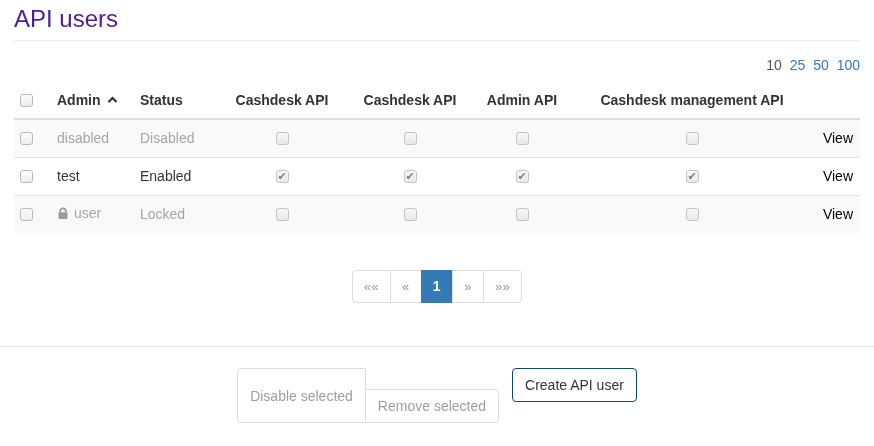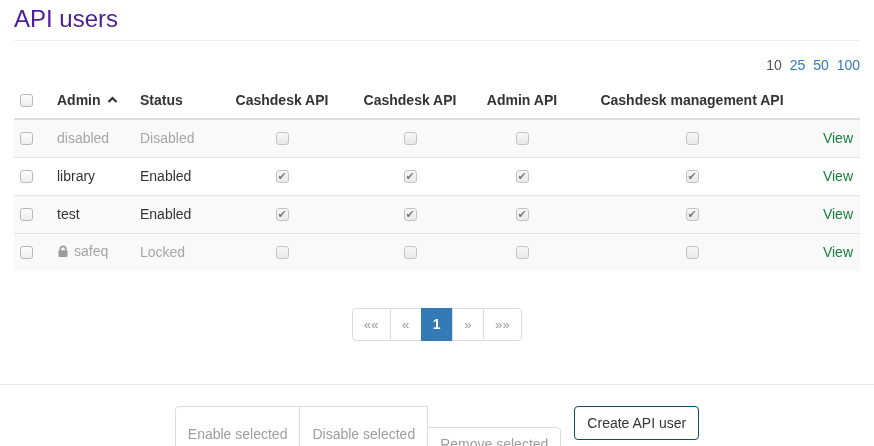--- a/index.html
+++ b/index.html
@@ -33,21 +33,21 @@
   tbody td {
     height: 38px; padding: 0 7px; vertical-align: middle;
     border-top: 1px solid #e4e4e4; line-height: 17px; white-space: nowrap;
   }
   tbody tr:first-child td { border-top: none; }
   tbody tr:nth-child(odd) { background: #f9f9f9; }
   tbody tr.muted { background: #f9f9f9; }
   tbody tr.muted td { color: #a6a6a6; }
   td.center { text-align: center; }
   td.col-view { text-align: right; }
-  a.view-link { color: #15803d; text-decoration: none; }
+  a.view-link { color: #000000; text-decoration: none; }
 
   .sort-icon { display: inline-block; margin-left: 6px; vertical-align: 1px; }
   .lock { display: inline-block; margin-right: 5px; vertical-align: -2px; }
 
   
   .cb {
     display: inline-block; width: 13px; height: 13px;
     border: 1px solid #b9b9b9; border-radius: 3px;
     background: linear-gradient(#fdfdfd, #ededed);
     position: relative; vertical-align: -2px;
@@ -143,44 +143,34 @@
           <td><span>disabled</span></td>
           <td>Disabled</td>
           <td class="center"><span class="cb dim"></span></td>
           <td class="center"><span class="cb dim"></span></td>
           <td class="center"><span class="cb dim"></span></td>
           <td class="center"><span class="cb dim"></span></td>
           <td class="col-view"><a href="#" class="view-link">View</a></td>
         </tr>
         <tr>
           <td style="padding-left: 6px;"><span class="cb"></span></td>
-          <td><span>library</span></td>
-          <td>Enabled</td>
-          <td class="center"><span class="cb dim checked"></span></td>
-          <td class="center"><span class="cb dim checked"></span></td>
-          <td class="center"><span class="cb dim checked"></span></td>
-          <td class="center"><span class="cb dim checked"></span></td>
-          <td class="col-view"><a href="#" class="view-link">View</a></td>
-        </tr>
-        <tr>
-          <td style="padding-left: 6px;"><span class="cb"></span></td>
           <td><span>test</span></td>
           <td>Enabled</td>
           <td class="center"><span class="cb dim checked"></span></td>
           <td class="center"><span class="cb dim checked"></span></td>
           <td class="center"><span class="cb dim checked"></span></td>
           <td class="center"><span class="cb dim checked"></span></td>
           <td class="col-view"><a href="#" class="view-link">View</a></td>
         </tr>
         <tr class="muted">
           <td style="padding-left: 6px;"><span class="cb"></span></td>
           <td><span class="lock"><svg width="12" height="13" viewBox="0 0 12 13">
                 <path d="M3.2 5.5 V4.2 a2.8 2.8 0 0 1 5.6 0 V5.5" fill="none" stroke="#9b9b9b" stroke-width="1.7"></path>
                 <rect x="1.5" y="5.3" width="9" height="6.8" rx="1" fill="#9b9b9b"></rect>
-              </svg></span><span>safeq</span></td>
+              </svg></span><span>user</span></td>
           <td>Locked</td>
           <td class="center"><span class="cb dim"></span></td>
           <td class="center"><span class="cb dim"></span></td>
           <td class="center"><span class="cb dim"></span></td>
           <td class="center"><span class="cb dim"></span></td>
           <td class="col-view"><a href="#" class="view-link">View</a></td>
         </tr>
       </tbody>
   </table>
 
@@ -193,18 +183,17 @@
         <a href="#" class="page-item">»»</a>
       </div>
   </div>
 
 </div>
 
 <hr class="sep">
 
 <div class="footer">
   <div class="btn-group">
-    <button class="btn">Enable selected</button>
     <button class="btn">Disable selected</button>
     <button class="btn">Remove selected</button>
   </div>
   <button class="btn btn-create">Create API user</button>
 </div>
 
 </body></html>

